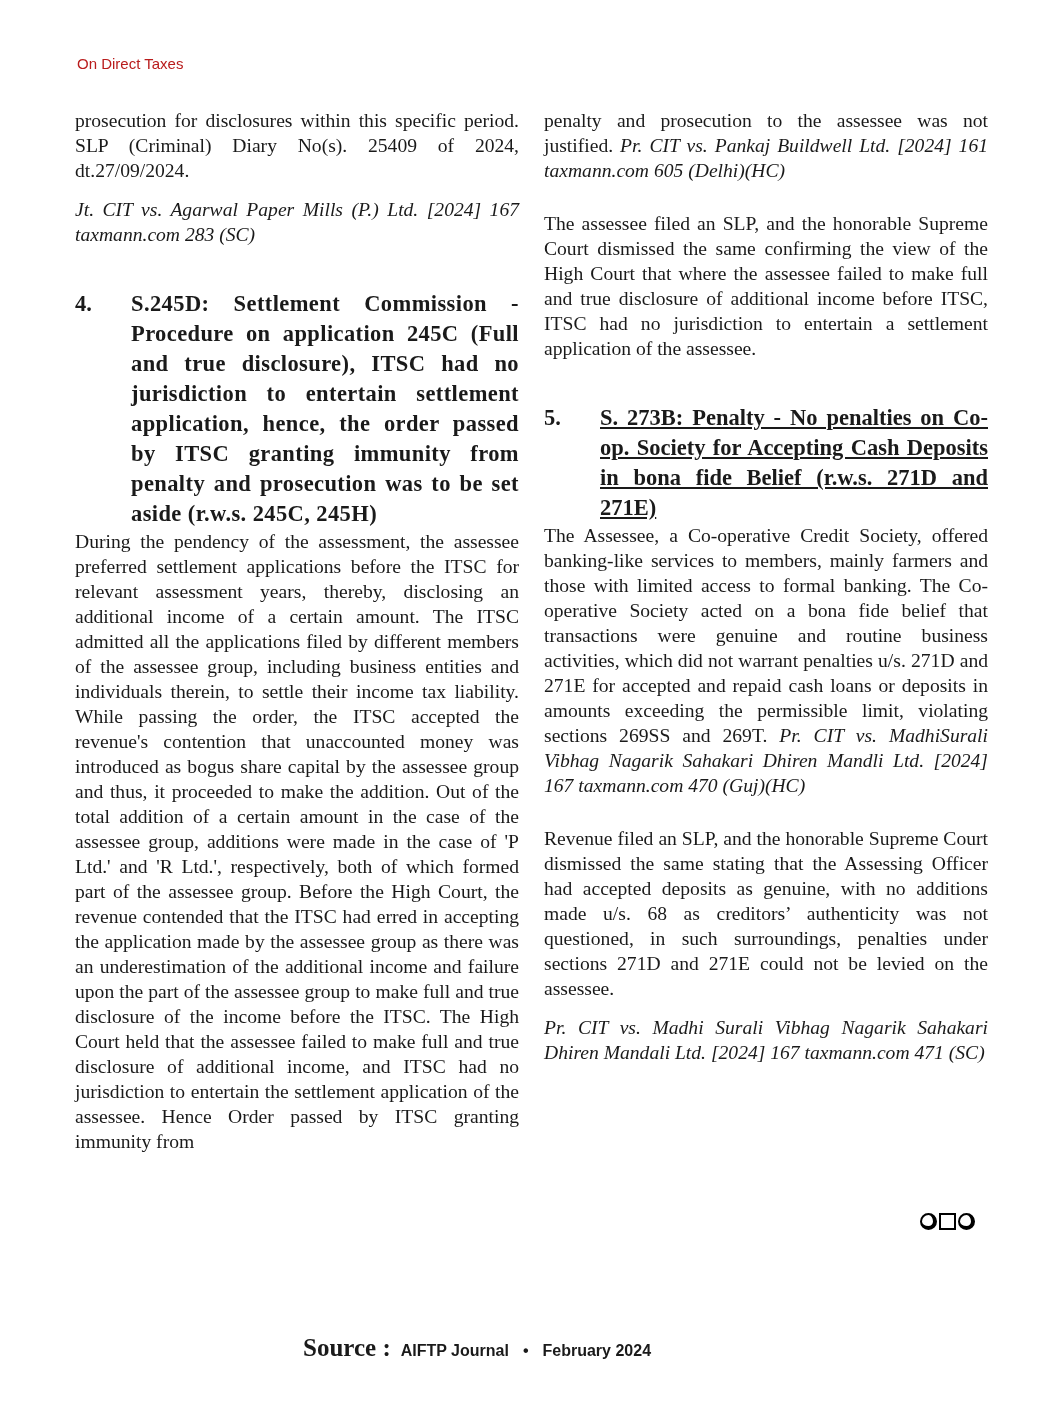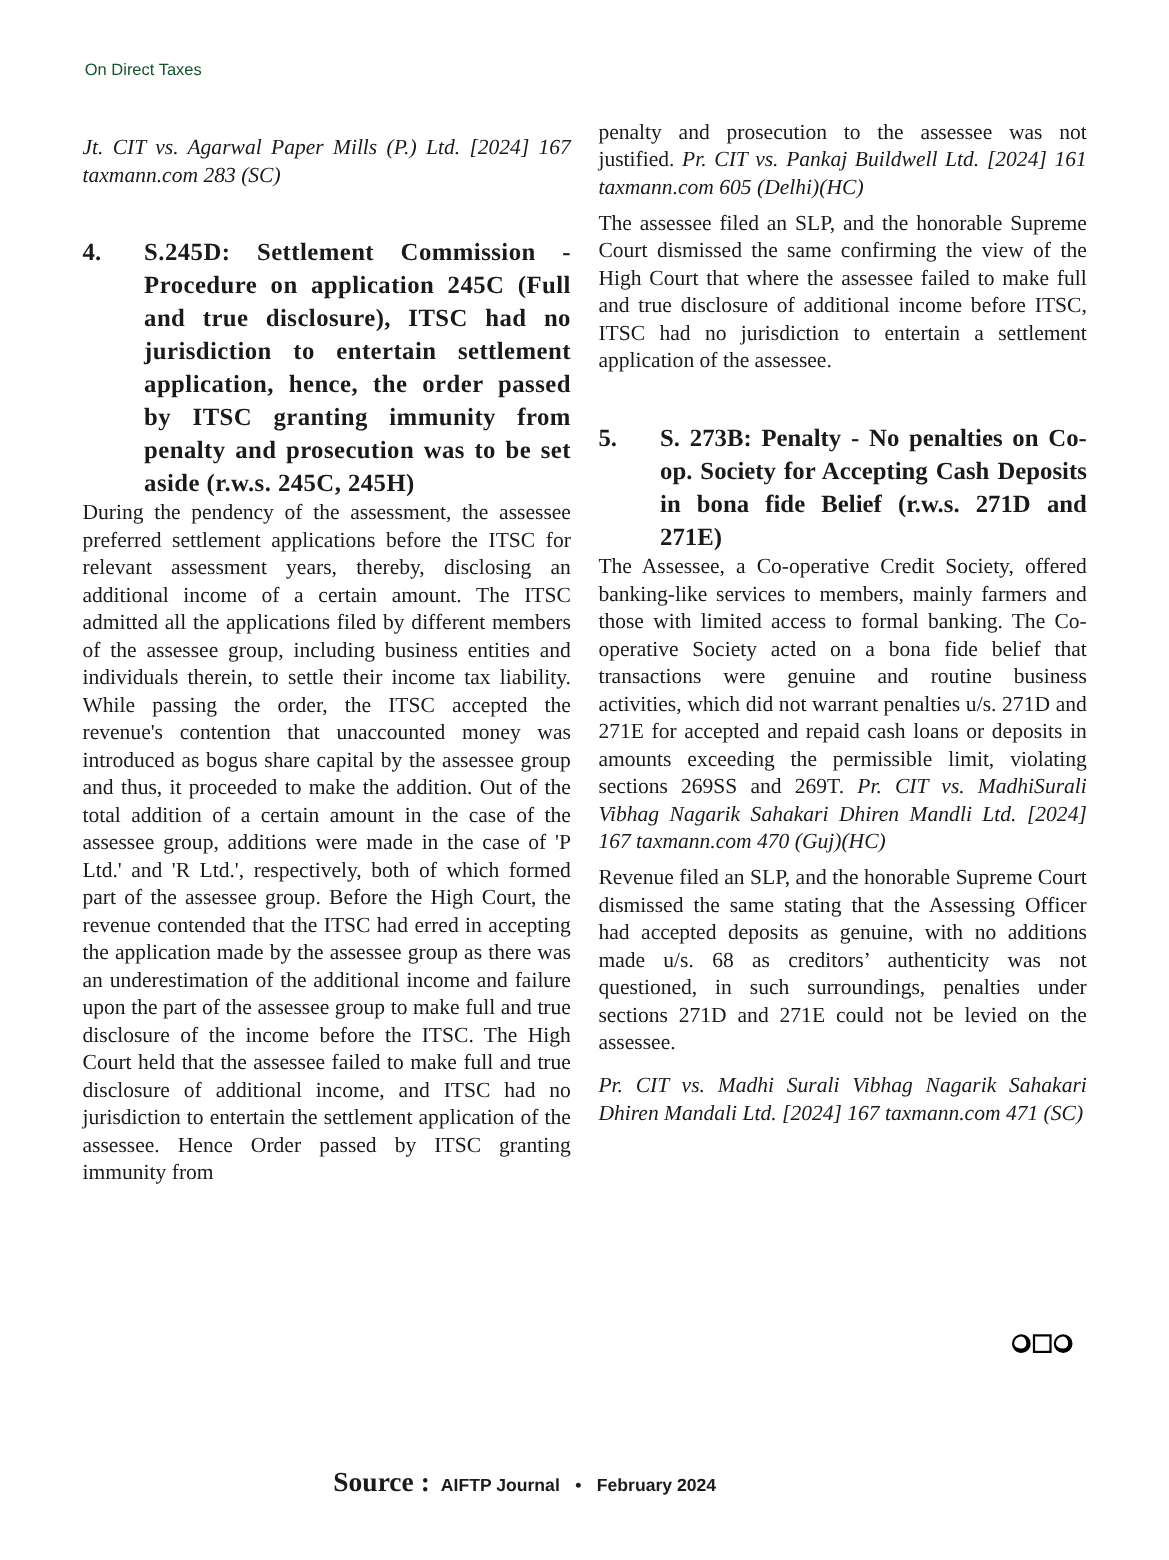--- a/index.html
+++ b/index.html
@@ -1,57 +1,58 @@
 <!DOCTYPE html>
 <html><head>
 <meta charset="utf-8">
 <style>
   html, body { margin: 0; padding: 0; background: #ffffff; }
   body { width: 1063px; height: 1418px; position: relative; overflow: hidden; color: #1a1a1a; }
   .running-head {
     position: absolute; left: 77px; top: 55px;
-    font-family: "Liberation Sans", sans-serif; font-size: 15px; color: #14532d;
+    font-family: "Liberation Sans", sans-serif; font-size: 15px; color: #b91c1c;
   }
   .col {
     position: absolute; top: 108px; width: 444px;
     font-family: "Liberation Serif", serif; font-size: 19.6px; line-height: 25px;
   }
   .col.left { left: 75px; }
   .col.right { left: 544px; }
   .p { margin: 0; text-align: justify; }
   .cite { font-style: italic; margin: 14px 0 0 0; text-align: justify; }
-  .gap { margin-top: 8px; }
+  .gap { margin-top: 28px; }
   .head {
     display: flex; font-weight: bold; font-size: 22.5px; line-height: 30px;
     margin: 0; text-align: justify;
   }
   .head .num { width: 56px; flex: 0 0 56px; }
   .head .txt { flex: 1; text-align: justify; letter-spacing: 0.4px; }
   .left .head { margin-top: 42px; }
   .right .head { margin-top: 42px; letter-spacing: 0; }
-  .right .head .txt { letter-spacing: 0; }
+  .right .head .txt { letter-spacing: 0; text-decoration: underline; }
   .it { font-style: italic; margin-top: 23px; }
   .end-mark {
     position: absolute; left: 920px; top: 1213px; display: flex; gap: 2px; align-items: center;
   }
   .end-mark .c { width: 17px; height: 17px; border: 2.5px solid #000; border-radius: 50%; box-sizing: border-box; border-right-width: 4px; border-bottom-width: 4px; }
   .end-mark .s { width: 17px; height: 17px; border: 2.5px solid #000; box-sizing: border-box; }
   .footer {
     position: absolute; left: 303px; top: 1334px; display: flex; align-items: baseline; gap: 10px;
   }
   .footer .src { font-family: "Liberation Serif", serif; font-weight: bold; font-size: 25px; }
   .footer .pub { font-family: "Liberation Sans", sans-serif; font-weight: bold; font-size: 16px; }
   .footer .dot { font-family: "Liberation Sans", sans-serif; font-weight: bold; font-size: 16px; margin: 0 4px; }
 </style>
 </head>
 <body>
 
 <div class="running-head">On Direct Taxes</div>
 
 <div class="col left">
+  <p class="p">prosecution for disclosures within this specific period. SLP (Criminal) Diary No(s). 25409 of 2024, dt.27/09/2024.</p>
   <p class="cite">Jt. CIT vs. Agarwal Paper Mills (P.) Ltd. [2024] 167 taxmann.com 283 (SC)</p>
   <div class="head">
     <span class="num">4.</span>
     <span class="txt">S.245D: Settlement Commission - Procedure on application 245C (Full and true disclosure), ITSC had no jurisdiction to entertain settlement application, hence, the order passed by ITSC granting immunity from penalty and prosecution was to be set aside (r.w.s. 245C, 245H)</span>
   </div>
   <p class="p">During the pendency of the assessment, the assessee preferred settlement applications before the ITSC for relevant assessment years, thereby, disclosing an additional income of a certain amount. The ITSC admitted all the applications filed by different members of the assessee group, including business entities and individuals therein, to settle their income tax liability. While passing the order, the ITSC accepted the revenue's contention that unaccounted money was introduced as bogus share capital by the assessee group and thus, it proceeded to make the addition. Out of the total addition of a certain amount in the case of the assessee group, additions were made in the case of 'P Ltd.' and 'R Ltd.', respectively, both of which formed part of the assessee group. Before the High Court, the revenue contended that the ITSC had erred in accepting the application made by the assessee group as there was an underestimation of the additional income and failure upon the part of the assessee group to make full and true disclosure of the income before the ITSC. The High Court held that the assessee failed to make full and true disclosure of additional income, and ITSC had no jurisdiction to entertain the settlement application of the assessee. Hence Order passed by ITSC granting immunity from</p>
 </div>
 
 <div class="col right">
   <p class="p"><span>penalty and prosecution to the assessee was not justified.</span> <span class="it">Pr. CIT vs. Pankaj Buildwell Ltd. [2024] 161 taxmann.com 605 (Delhi)(HC)</span></p>

